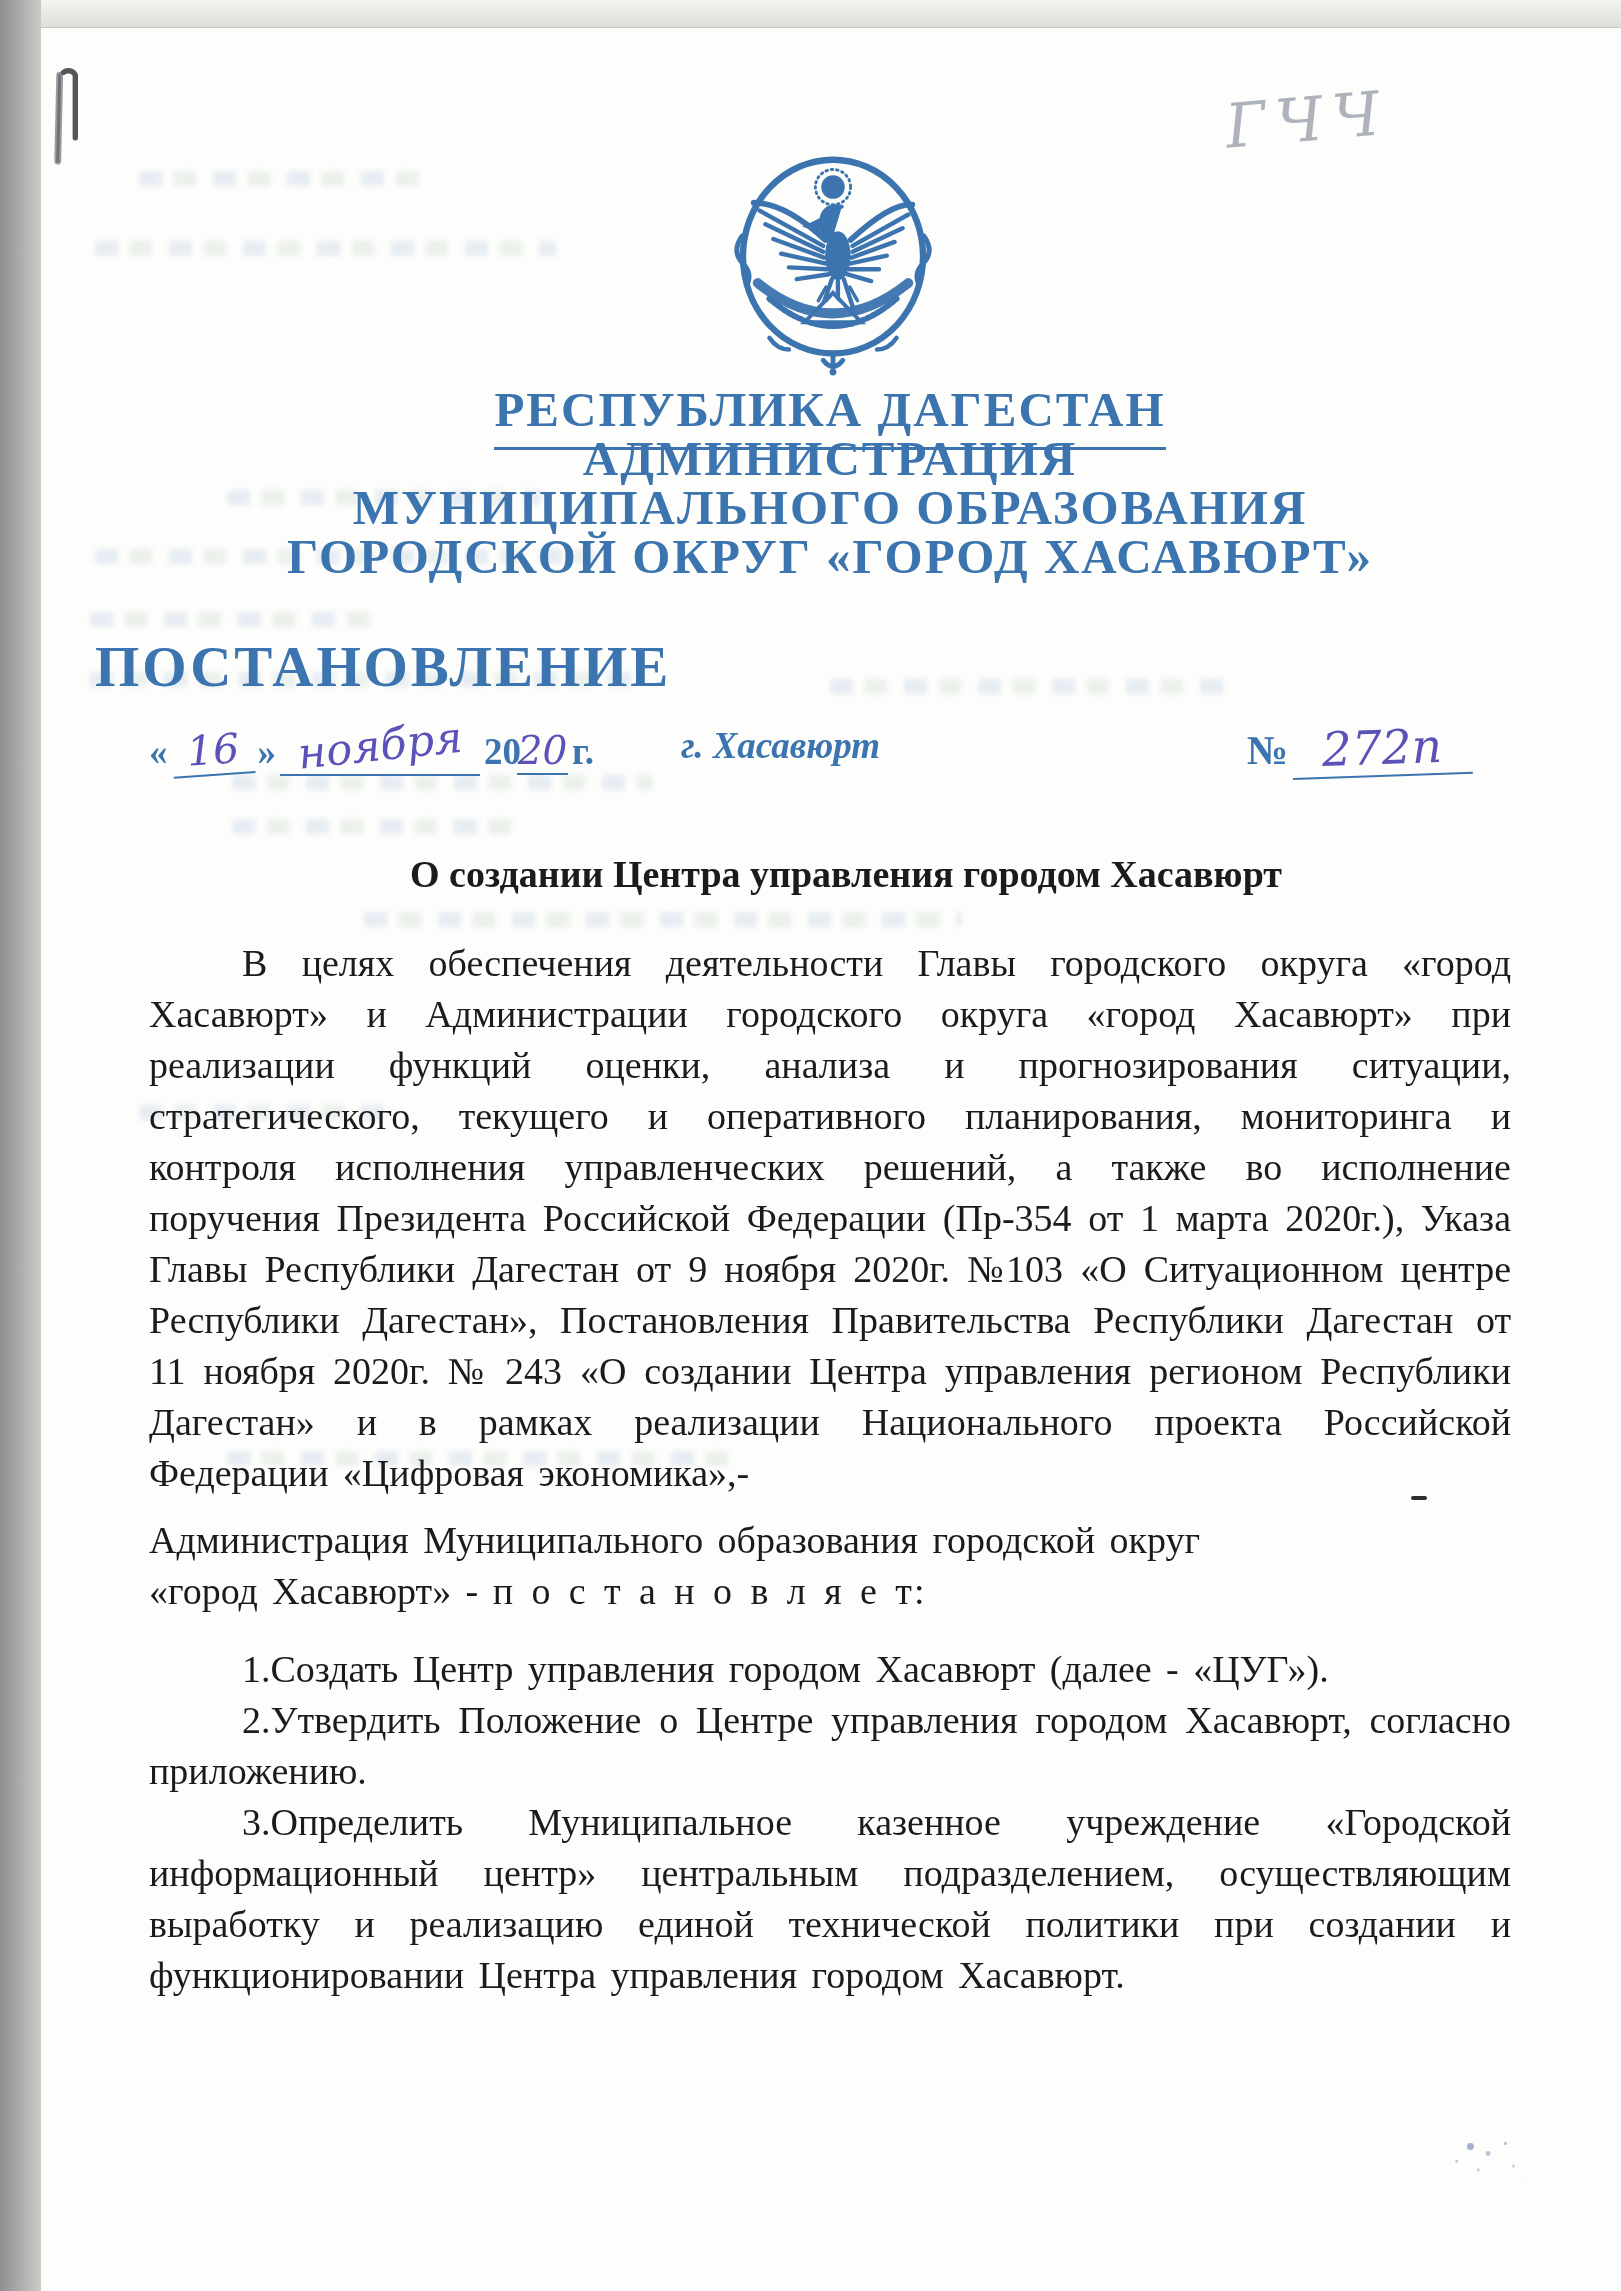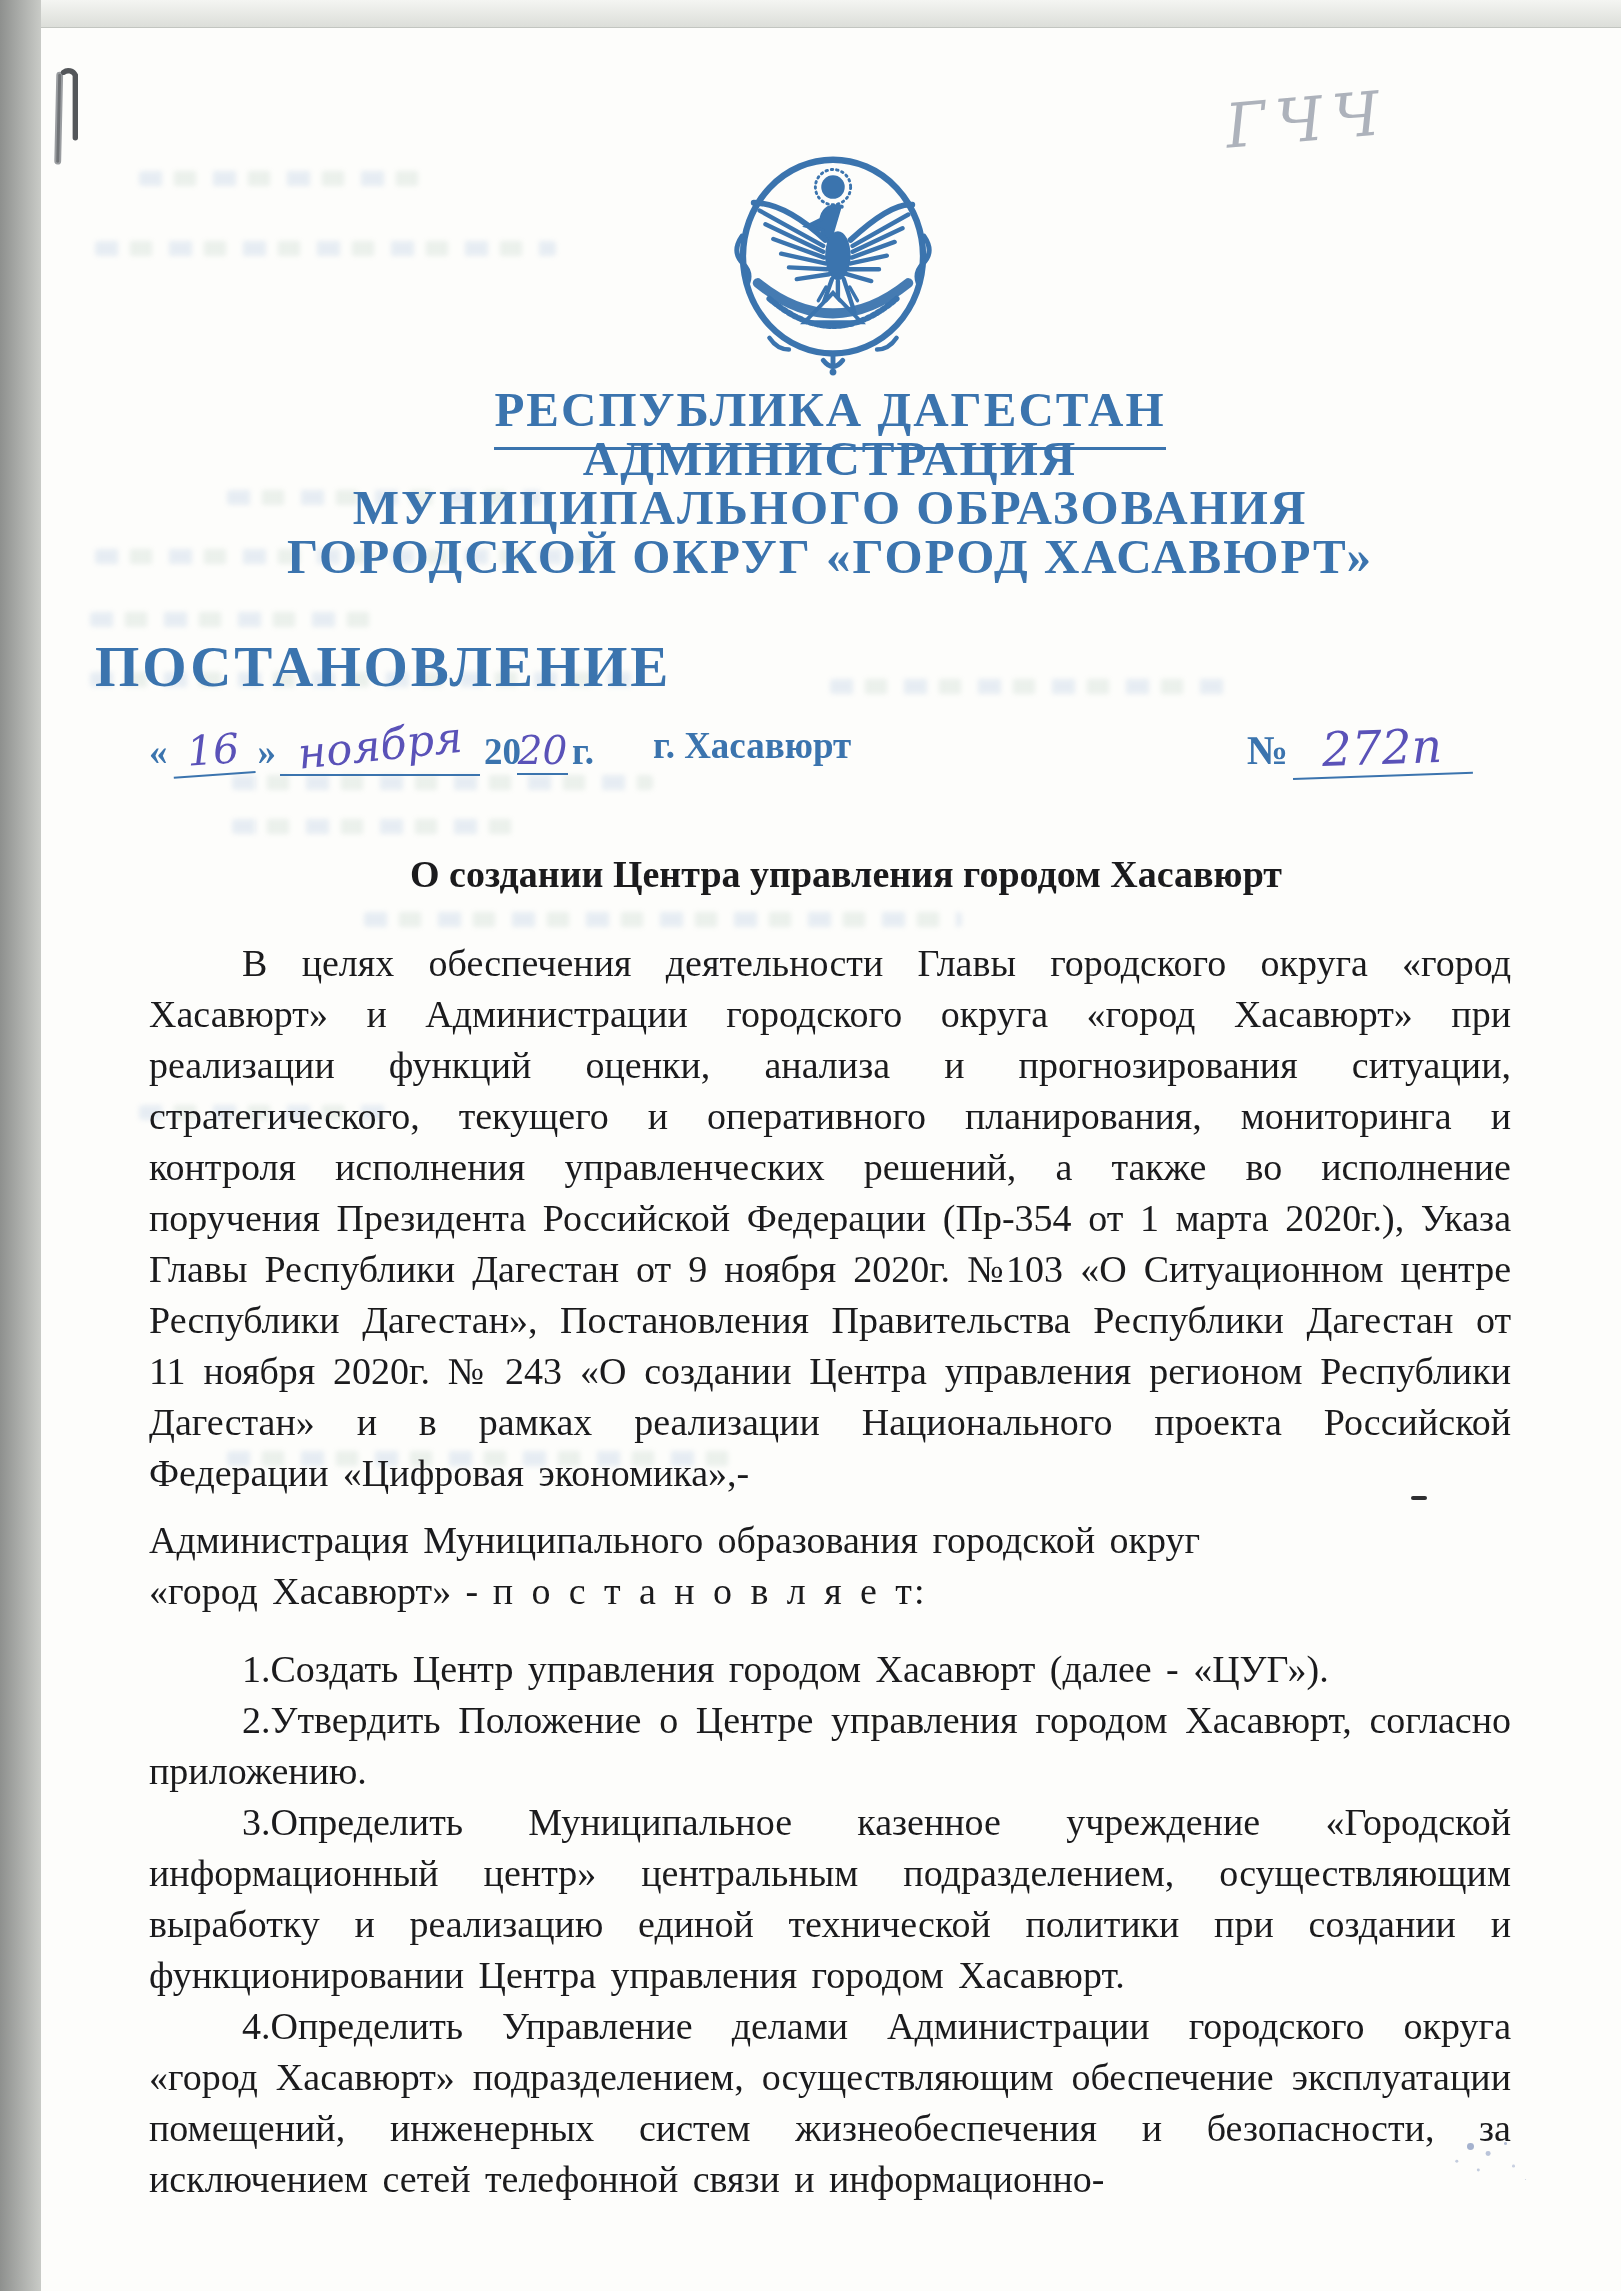--- a/index.html
+++ b/index.html
@@ -37,21 +37,21 @@
   .date-row{position:absolute;left:108px;top:688px;width:1362px;height:78px;}
   .printed{color:#3b74ae;font-weight:700;font-size:37px;}
   .hand{font-family:"DejaVu Serif",serif;font-style:italic;color:#5a52b8;}
   .slot{display:inline-block;border-bottom:2.9px solid #3b74ae;text-align:center;
         vertical-align:baseline;}
   .date-left{position:absolute;left:0;top:7.8px;white-space:nowrap;}
   .slot-day{width:82px;font-size:41px;transform:rotate(-4deg);}
   .slot-month{width:200px;font-size:43px;}
   .slot-month span{display:inline-block;transform:rotate(-6deg) translateY(-3.9px);}
   .slot-year{width:51px;font-size:39px;margin-left:-3.9px;}
-  .date-city{position:absolute;left:504px;top:7.8px;}
+  .date-city{position:absolute;left:532px;top:7.8px;font-style:italic;}
   .date-number{position:absolute;left:1098px;top:3.9px;white-space:nowrap;}
   .date-number .printed{font-size:41px;}
   .slot-num{width:180px;font-size:47px;transform:rotate(-2deg);}
 
   .title{position:absolute;left:108px;top:808px;width:1362px;margin:16px;text-align:center;
         font-size:38px;font-weight:700;color:#1b1b1d;}
 
   .body-text{position:absolute;left:108px;top:910px;width:1362px;
         font-size:38px;line-height:51px;color:#1b1b1d;text-align:justify;
         word-spacing:4.9px;}
@@ -161,20 +161,19 @@
 
     <div class="body-text">
       <p class="para">В целях обеспечения деятельности Главы городского округа «город Хасавюрт» и Администрации городского округа «город Хасавюрт» при реализации функций оценки, анализа и прогнозирования ситуации, стратегического, текущего и оперативного планирования, мониторинга и контроля исполнения управленческих решений, а также во исполнение поручения Президента Российской Федерации (Пр-354 от 1 марта 2020г.), Указа Главы Республики Дагестан от 9 ноября 2020г. №103 «О Ситуационном центре Республики Дагестан», Постановления Правительства Республики Дагестан от 11 ноября 2020г. № 243 «О создании Центра управления регионом Республики Дагестан» и в рамках реализации Национального проекта Российской Федерации «Цифровая экономика»,-</p>
       <div class="intro">
         <div>Администрация Муниципального образования городской округ</div>
         <div><span>«город Хасавюрт» - </span><span class="bold-spaced">п о с т а н о в л я е т:</span></div>
       </div>
       <p class="para">1.Создать Центр управления городом Хасавюрт (далее - «ЦУГ»).</p>
       <p class="para">2.Утвердить Положение о Центре управления городом Хасавюрт, согласно приложению.</p>
       <p class="para">3.Определить Муниципальное казенное учреждение «Городской информационный центр» центральным подразделением, осуществляющим выработку и реализацию единой технической политики при создании и функционировании Центра управления городом Хасавюрт.</p>
-      <p class="para">4.Определить Управление делами Администрации городского округа «город Хасавюрт» подразделением, осуществляющим обеспечение эксплуатации помещений, инженерных систем жизнеобеспечения и безопасности, за исключением сетей телефонной связи и информационно-</p>
     </div>
 
     <div class="stray-dash"></div>
     <div class="speckles"></div>
   </div>
 </div>
 
 
 </body></html>

